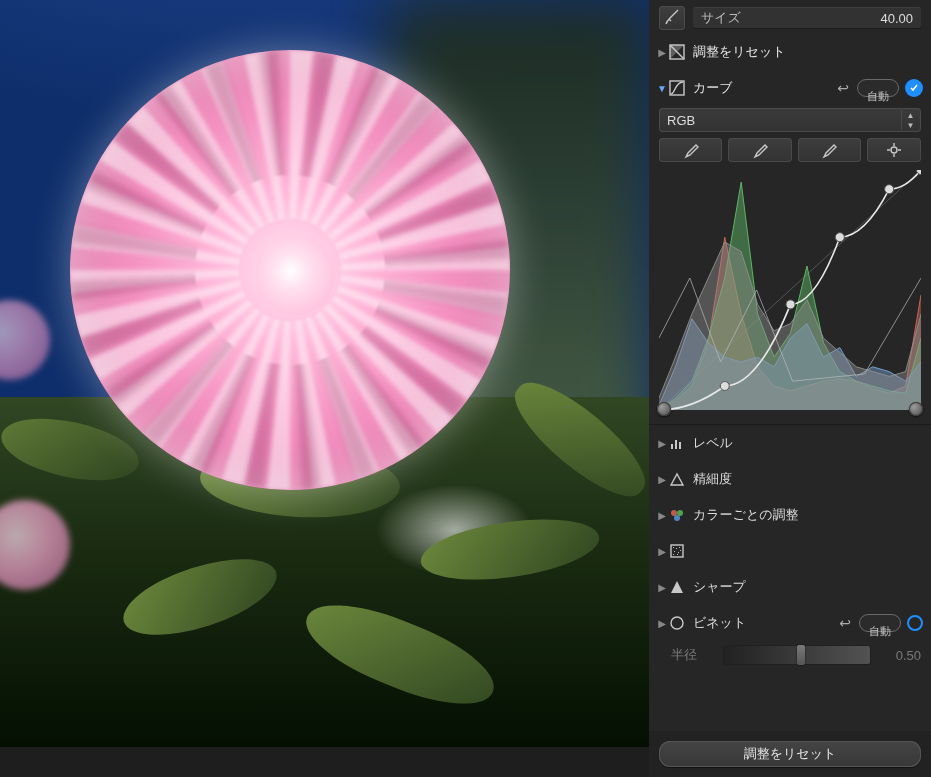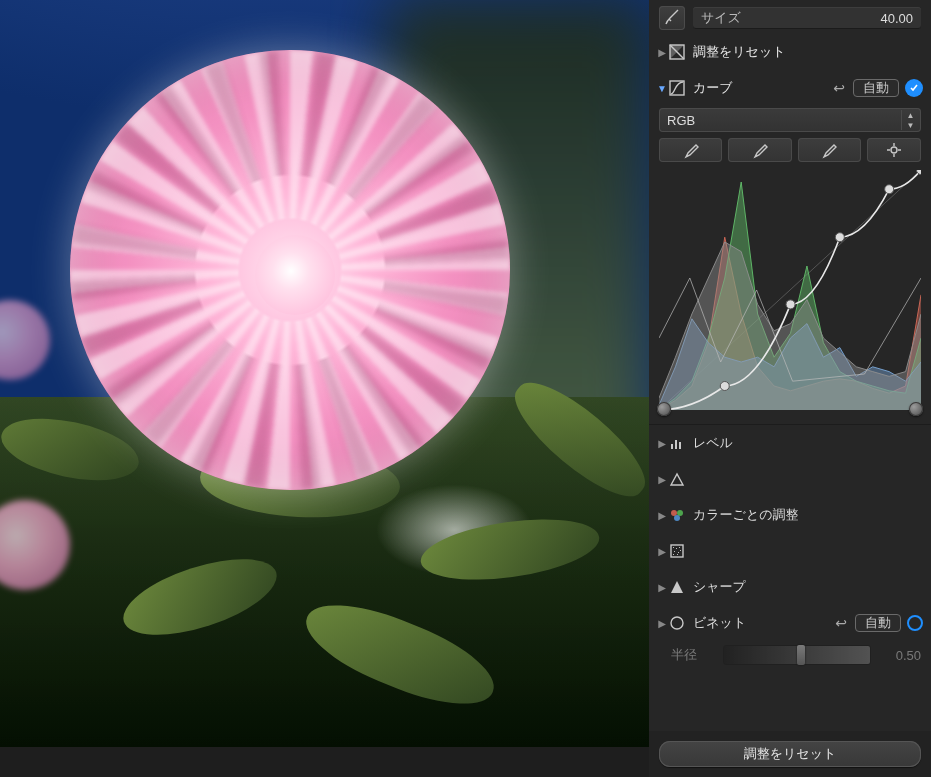--- a/index.html
+++ b/index.html
@@ -66,21 +66,21 @@
 
   
   .size-row{ height:34px; display:flex; align-items:center; padding:4px 10px 2px 10px;}
   .brush{ width:26px; height:24px; border-radius:4px; background:linear-gradient(#3f3f3f,#333); display:flex; align-items:center; justify-content:center; box-shadow:inset 0 0 0 1px #4b4b4b;}
   .size-field{ margin-left:8px; flex:1; height:22px; background:#323232; border-radius:3px; display:flex; align-items:center; padding:0 8px; box-shadow: inset 0 -1px 0 #1b1b1b, inset 0 1px 0 #3d3d3d;}
   .size-field .sl{color:#bbb;}
   .size-field .sv{margin-left:auto;color:#ddd;}
 
   .section-head{ display:flex;align-items:center; height:36px; padding:0 8px;}
   .section-head .label{ color:#e7e7e7;}
-  .pill{ font-size:13px; color:#c8c8c8; padding:0 9px; height:18px; line-height:16px; border:1px solid #6a6a6a; border-radius:4px; background:#2b2b2b; margin-left:4px;}
+  .pill{ font-size:11px; color:#c8c8c8; padding:8px 9px; height:18px; line-height:16px; border:1px solid #6a6a6a; border-radius:9px; background:#2b2b2b; margin-left:4px;}
   .undo{ color:#aaa; font-size:14px; padding:0 4px;}
   .chk-on{ width:18px;height:18px;border-radius:50%;background:#1f8fff; display:flex;align-items:center;justify-content:center; margin-left:6px;}
   .chk-off{ width:16px;height:16px;border-radius:50%;border:2px solid #1f8fff; margin-left:6px;}
 
   
   .curves-block{ padding:0 10px;}
   .select{ height:24px; background:linear-gradient(#3b3b3b,#323232); border-radius:4px; box-shadow:inset 0 0 0 1px #4a4a4a; display:flex; align-items:center; padding:0 8px; position:relative; color:#ddd; margin-top:2px;}
   .select .stepper{ position:absolute; right:2px; top:2px; bottom:2px; width:18px; border-left:1px solid #4a4a4a; display:flex; flex-direction:column;}
   .select .stepper span{ flex:1; display:flex;align-items:center;justify-content:center; font-size:8px; color:#bbb;}
   .btnrow{ display:flex; gap:6px; margin-top:6px;}
@@ -250,20 +250,21 @@
         </span>
       <span class="label">レベル</span>
     </div>
     <div class="thin-row">
       <span class="tri">▶</span>
       <span class="icon-box">
           <svg width="18" height="18" viewBox="0 0 18 18">
             <path class="ic" d="M3 15 L9 4 L15 15 Z"></path>
           </svg>
         </span>
+      <span class="label">精細度</span>
     </div>
     <div class="thin-row">
       <span class="tri">▶</span>
       <span class="icon-box">
         <svg width="18" height="18" viewBox="0 0 18 18">
           <circle cx="6" cy="7" r="3" fill="#d65" opacity=".85"></circle>
             <circle cx="12" cy="7" r="3" fill="#5b5" opacity=".85"></circle>
             <circle cx="9" cy="12" r="3" fill="#59d" opacity=".85"></circle>
         </svg>
       </span>

